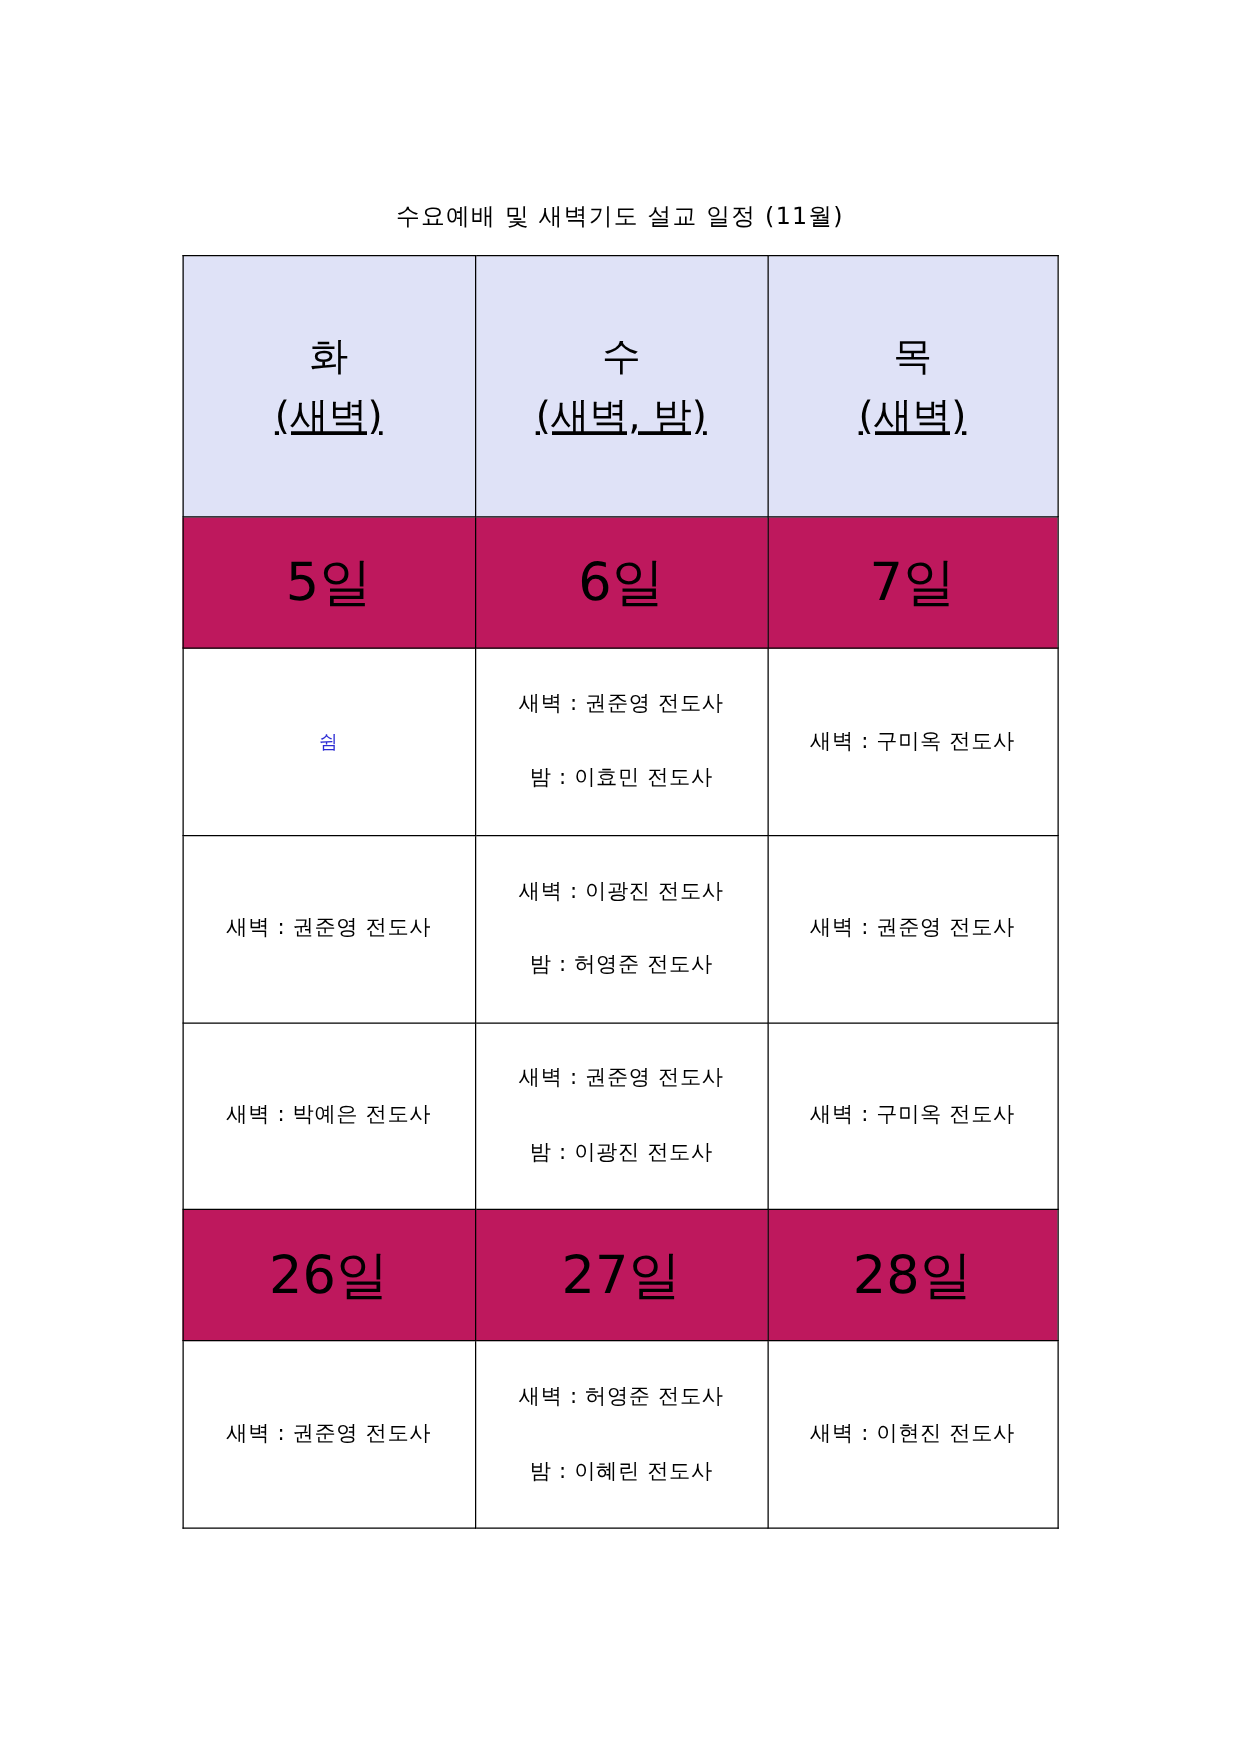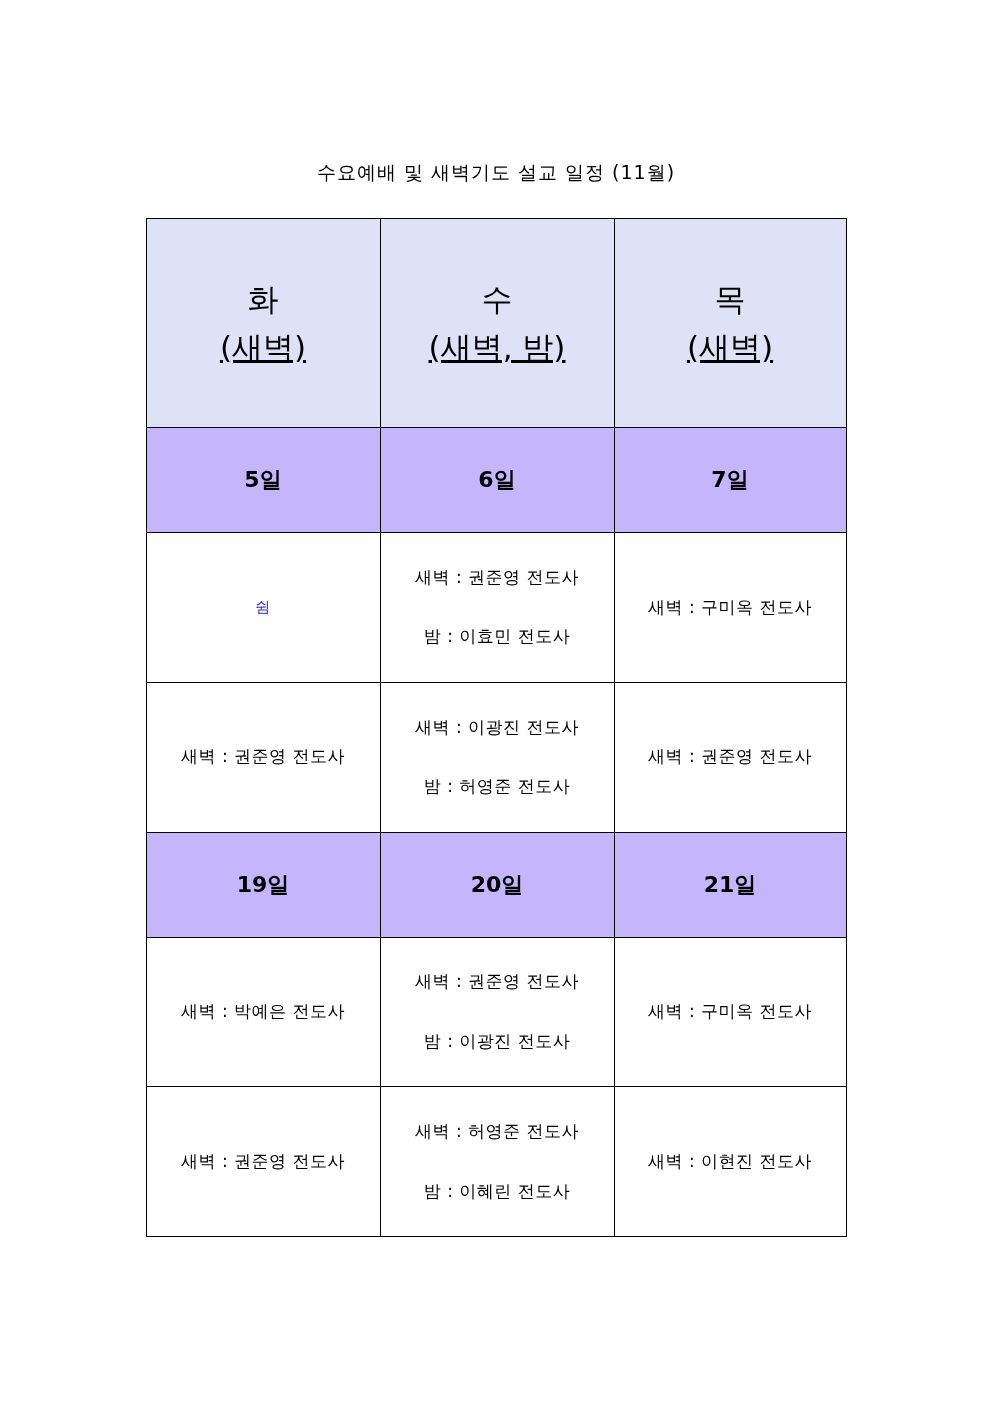--- a/index.html
+++ b/index.html
@@ -19,21 +19,21 @@
     height: 1403px;
     box-sizing: border-box;
     padding-top: 160px;
     display: flex;
     flex-direction: column;
     align-items: center;
   }
   .doc-title {
     font-size: 19px;
     letter-spacing: 1px;
-    margin-bottom: 32px;
+    margin-bottom: 18px;
     white-space: pre;
   }
   table.schedule {
     border-collapse: collapse;
     table-layout: fixed;
     width: 700px;
     margin: 0 auto;
   }
   table.schedule td {
     border: 1px solid #000000;
@@ -49,24 +49,23 @@
   .head-cell {
     background: #dfe2f7;
     height: 208px;
     font-size: 31px;
     line-height: 1.55;
   }
   .head-cell .day-name { display: block; }
   .head-cell .day-sub { display: block; text-decoration: underline; }
 
   .date-cell {
-    background: #c4b5fd;
+    background: #be185d;
     height: 104px;
-    font-size: 22px;
-    font-weight: bold;
+    font-size: 42px;
   }
   .info-cell {
     background: #ffffff;
     height: 104px;
     font-size: 17px;
     line-height: 1.75;
     letter-spacing: 0.5px;
     white-space: pre-line;
     margin-left: 25px;
   }
@@ -130,37 +129,37 @@
         <td class="info-cell">
           <span class="line">새벽 : 이광진 전도사</span>
           <span class="line">밤 : 허영준 전도사</span>
         </td>
         <td class="info-cell">
           <span class="line">새벽 : 권준영 전도사</span>
         </td>
       </tr>
 
       <tr>
-        <td class="date-cell">19일</td>
-        <td class="date-cell">20일</td>
-        <td class="date-cell">21일</td>
-      </tr>
-      <tr>
         <td class="info-cell">
           <span class="line">새벽 : 박예은 전도사</span>
         </td>
         <td class="info-cell">
           <span class="line">새벽 : 권준영 전도사</span>
           <span class="line">밤 : 이광진 전도사</span>
         </td>
         <td class="info-cell">
           <span class="line">새벽 : 구미옥 전도사</span>
         </td>
       </tr>
 
+      <tr>
+        <td class="date-cell">26일</td>
+        <td class="date-cell">27일</td>
+        <td class="date-cell">28일</td>
+      </tr>
       <tr>
         <td class="info-cell">
           <span class="line">새벽 : 권준영 전도사</span>
         </td>
         <td class="info-cell">
           <span class="line">새벽 : 허영준 전도사</span>
           <span class="line">밤 : 이혜린 전도사</span>
         </td>
         <td class="info-cell">
           <span class="line">새벽 : 이현진 전도사</span>

